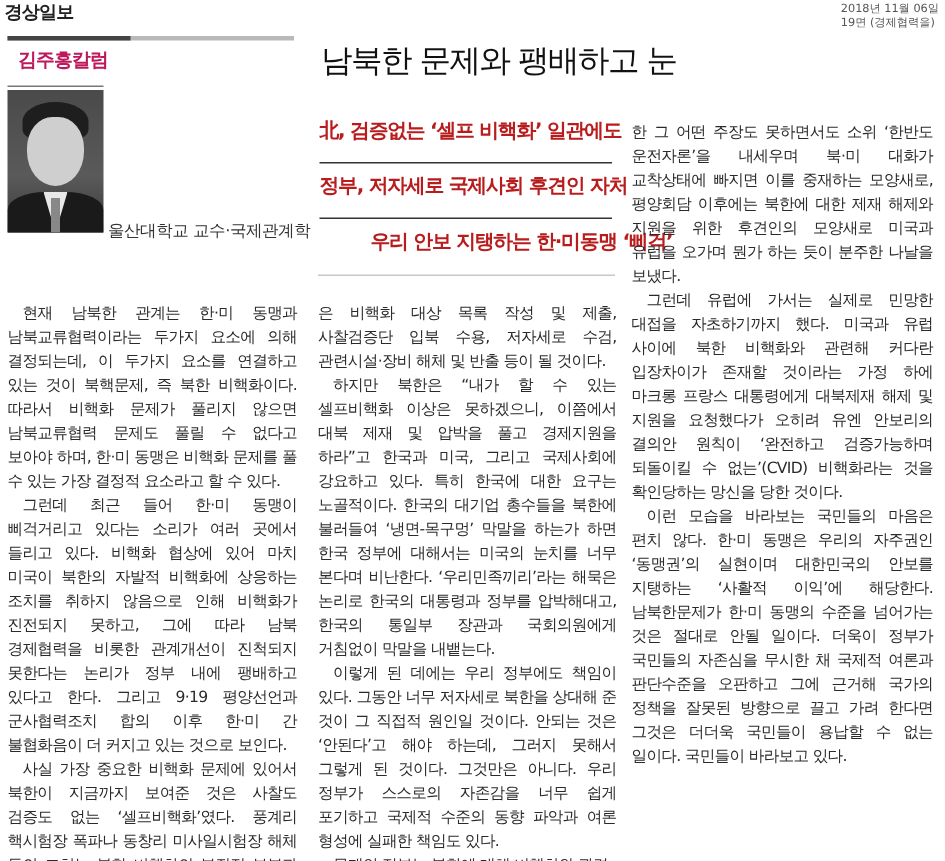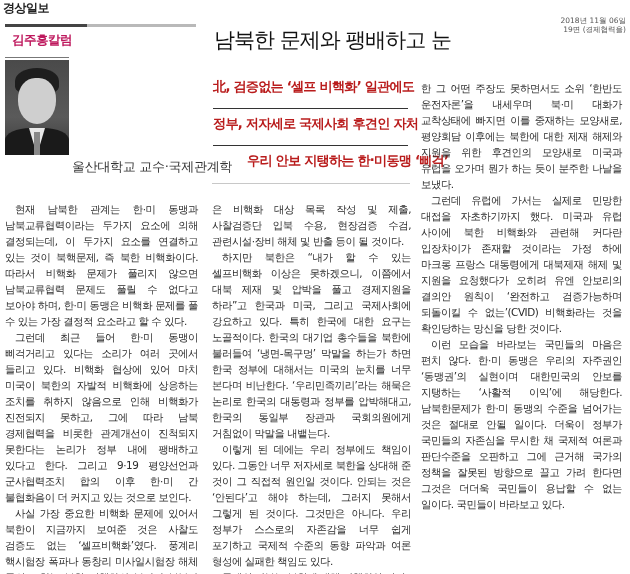--- a/index.html
+++ b/index.html
@@ -5,21 +5,21 @@
     * { margin: 0; padding: 0; box-sizing: border-box; }
     html, body { width: 630px; height: 574px; background: #ffffff; overflow: hidden; }
     body { position: relative; font-family: "DejaVu Sans", sans-serif; color: #222; }
 
     .masthead {
       position: absolute; left: 3px; top: 0px;
       font-family: "DejaVu Sans", sans-serif; font-weight: bold;
       font-size: 12px; letter-spacing: -0.5px; color: #222;
     }
     .dateline {
-      position: absolute; right: 4px; top: 16px; text-align: right;
+      position: absolute; right: 4px; top: 1px; 
       font-size: 7.5px; line-height: 9px; color: #555;
     }
     .rule-bar { position: absolute; left: 5px; top: 24px; width: 191px; height: 3px; background: #b9b9b9; }
     .rule-bar .dark { width: 82px; height: 3px; background: #444; }
     .column-label {
       position: absolute; left: 12px; top: 32px;
       font-weight: bold; font-size: 12.5px; letter-spacing: -0.5px; color: #be185d;
     }
     .label-rule { position: absolute; left: 5px; top: 57px; width: 64px; height: 1px; background: #777; }
 
@@ -35,21 +35,21 @@
       overflow: hidden;
     }
     .photo .hair { position: absolute; left: 10px; top: 8px; width: 44px; height: 26px; background: #1e1e1e; border-radius: 50% 50% 30% 30%; }
     .photo .face { position: absolute; left: 13px; top: 18px; width: 38px; height: 46px; background: #cfcfcf; border-radius: 45% 45% 50% 50%; }
     .photo .suit { position: absolute; left: 0; top: 68px; width: 64px; height: 30px; background: #1a1a1a; border-radius: 40% 40% 0 0; }
     .photo .shirt { position: absolute; left: 24px; top: 68px; width: 16px; height: 27px; background: #e8e8e8; clip-path: polygon(0 0, 100% 0, 50% 100%); }
     .photo .tie { position: absolute; left: 29px; top: 72px; width: 6px; height: 23px; background: #888; }
 
     .affiliation {
       position: absolute; left: 72px; top: 146px;
-      font-size: 13px; letter-spacing: -0.3px; color: #333; margin-top: 12px;
+      font-size: 11px; letter-spacing: -0.3px; color: #333;
     }
 
     .subheads { position: absolute; left: 213px; top: 72px; width: 195px; }
     .subhead {
       font-weight: bold; font-size: 13.2px; letter-spacing: -0.8px; color: #b91c1c;
       height: 37px; padding-top: 6px; border-bottom: 1px solid #333; white-space: nowrap;
     }
     .subhead:last-child { border-bottom: none; margin-left: 34px; }
     .subheads-bottom-rule { position: absolute; left: 212px; top: 183px; width: 198px; height: 1px; background: #c8c8c8; }
 
@@ -101,21 +101,21 @@
 </div>
 <div class="subheads-bottom-rule"></div>
 
 <div class="col col1">
   <p>현재 남북한 관계는 한·미 동맹과 남북교류협력이라는 두가지 요소에 의해 결정되는데, 이 두가지 요소를 연결하고 있는 것이 북핵문제, 즉 북한 비핵화이다. 따라서 비핵화 문제가 풀리지 않으면 남북교류협력 문제도 풀릴 수 없다고 보아야 하며, 한·미 동맹은 비핵화 문제를 풀 수 있는 가장 결정적 요소라고 할 수 있다.</p>
   <p>그런데 최근 들어 한·미 동맹이 삐걱거리고 있다는 소리가 여러 곳에서 들리고 있다. 비핵화 협상에 있어 마치 미국이 북한의 자발적 비핵화에 상응하는 조치를 취하지 않음으로 인해 비핵화가 진전되지 못하고, 그에 따라 남북 경제협력을 비롯한 관계개선이 진척되지 못한다는 논리가 정부 내에 팽배하고 있다고 한다. 그리고 9·19 평양선언과 군사협력조치 합의 이후 한·미 간 불협화음이 더 커지고 있는 것으로 보인다.</p>
   <p>사실 가장 중요한 비핵화 문제에 있어서 북한이 지금까지 보여준 것은 사찰도 검증도 없는 ‘셀프비핵화’였다. 풍계리 핵시험장 폭파나 동창리 미사일시험장 해체 등의 조치는 북한 비핵화의 본질적 부분과 관련이 없다. 북한 비핵화의 본질적 부분이라고 할 수 있는 것</p>
 </div>
 
 <div class="col col2">
-  <p class="cont">은 비핵화 대상 목록 작성 및 제출, 사찰검증단 입북 수용, 현장검증 수검, 관련시설·장비 해체 및 반출 등이 될 것이다.</p>
+  <p class="cont">은 비핵화 대상 목록 작성 및 제출, 사찰검증단 입북 수용, 저자세로 수검, 관련시설·장비 해체 및 반출 등이 될 것이다.</p>
   <p>하지만 북한은 “내가 할 수 있는 셀프비핵화 이상은 못하겠으니, 이쯤에서 대북 제재 및 압박을 풀고 경제지원을 하라”고 한국과 미국, 그리고 국제사회에 강요하고 있다. 특히 한국에 대한 요구는 노골적이다. 한국의 대기업 총수들을 북한에 불러들여 ‘냉면-목구멍’ 막말을 하는가 하면 한국 정부에 대해서는 미국의 눈치를 너무 본다며 비난한다. ‘우리민족끼리’라는 해묵은 논리로 한국의 대통령과 정부를 압박해대고, 한국의 통일부 장관과 국회의원에게 거침없이 막말을 내뱉는다.</p>
   <p>이렇게 된 데에는 우리 정부에도 책임이 있다. 그동안 너무 저자세로 북한을 상대해 준 것이 그 직접적 원인일 것이다. 안되는 것은 ‘안된다’고 해야 하는데, 그러지 못해서 그렇게 된 것이다. 그것만은 아니다. 우리 정부가 스스로의 자존감을 너무 쉽게 포기하고 국제적 수준의 동향 파악과 여론 형성에 실패한 책임도 있다.</p>
   <p>문재인 정부는 북한에 대해 비핵화와 관련</p>
 </div>
 
 <div class="col col3">
   <p class="cont">한 그 어떤 주장도 못하면서도 소위 ‘한반도 운전자론’을 내세우며 북·미 대화가 교착상태에 빠지면 이를 중재하는 모양새로, 평양회담 이후에는 북한에 대한 제재 해제와 지원을 위한 후견인의 모양새로 미국과 유럽을 오가며 뭔가 하는 듯이 분주한 나날을 보냈다.</p>
   <p>그런데 유럽에 가서는 실제로 민망한 대접을 자초하기까지 했다. 미국과 유럽 사이에 북한 비핵화와 관련해 커다란 입장차이가 존재할 것이라는 가정 하에 마크롱 프랑스 대통령에게 대북제재 해제 및 지원을 요청했다가 오히려 유엔 안보리의 결의안 원칙이 ‘완전하고 검증가능하며 되돌이킬 수 없는’(CVID) 비핵화라는 것을 확인당하는 망신을 당한 것이다.</p>
   <p>이런 모습을 바라보는 국민들의 마음은 편치 않다. 한·미 동맹은 우리의 자주권인 ‘동맹권’의 실현이며 대한민국의 안보를 지탱하는 ‘사활적 이익’에 해당한다. 남북한문제가 한·미 동맹의 수준을 넘어가는 것은 절대로 안될 일이다. 더욱이 정부가 국민들의 자존심을 무시한 채 국제적 여론과 판단수준을 오판하고 그에 근거해 국가의 정책을 잘못된 방향으로 끌고 가려 한다면 그것은 더더욱 국민들이 용납할 수 없는 일이다. 국민들이 바라보고 있다.</p>
 </div>

